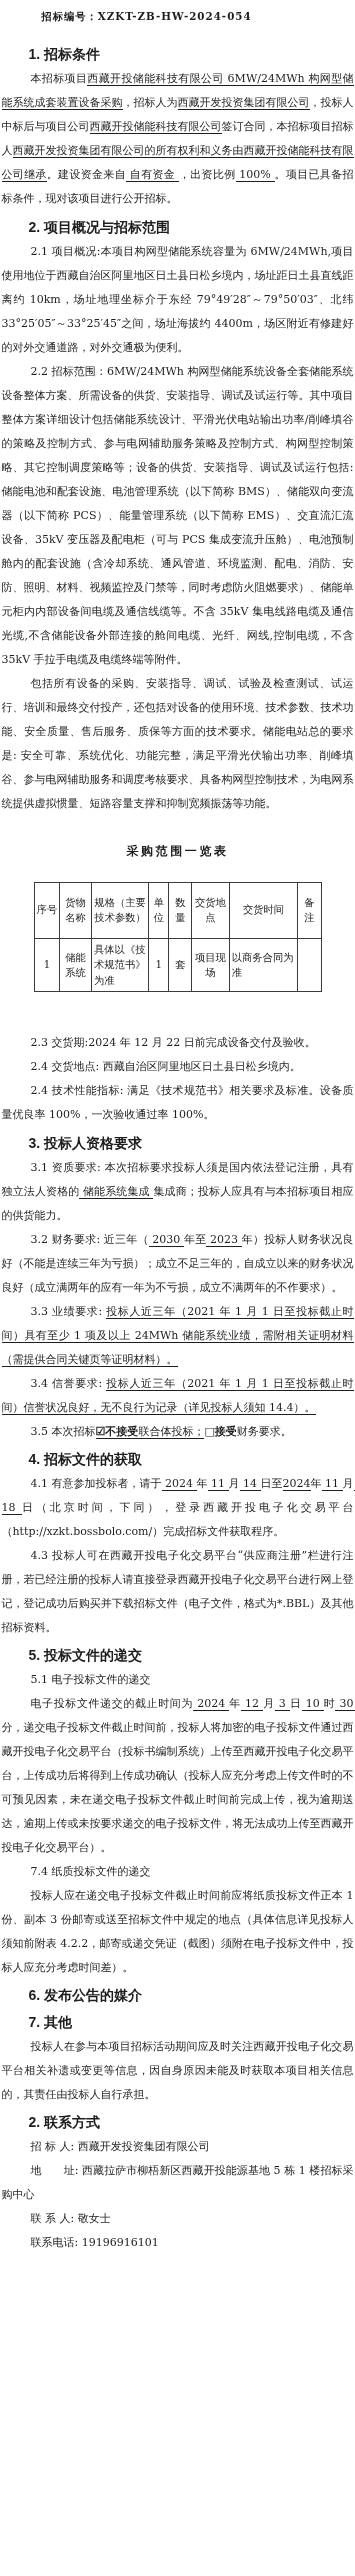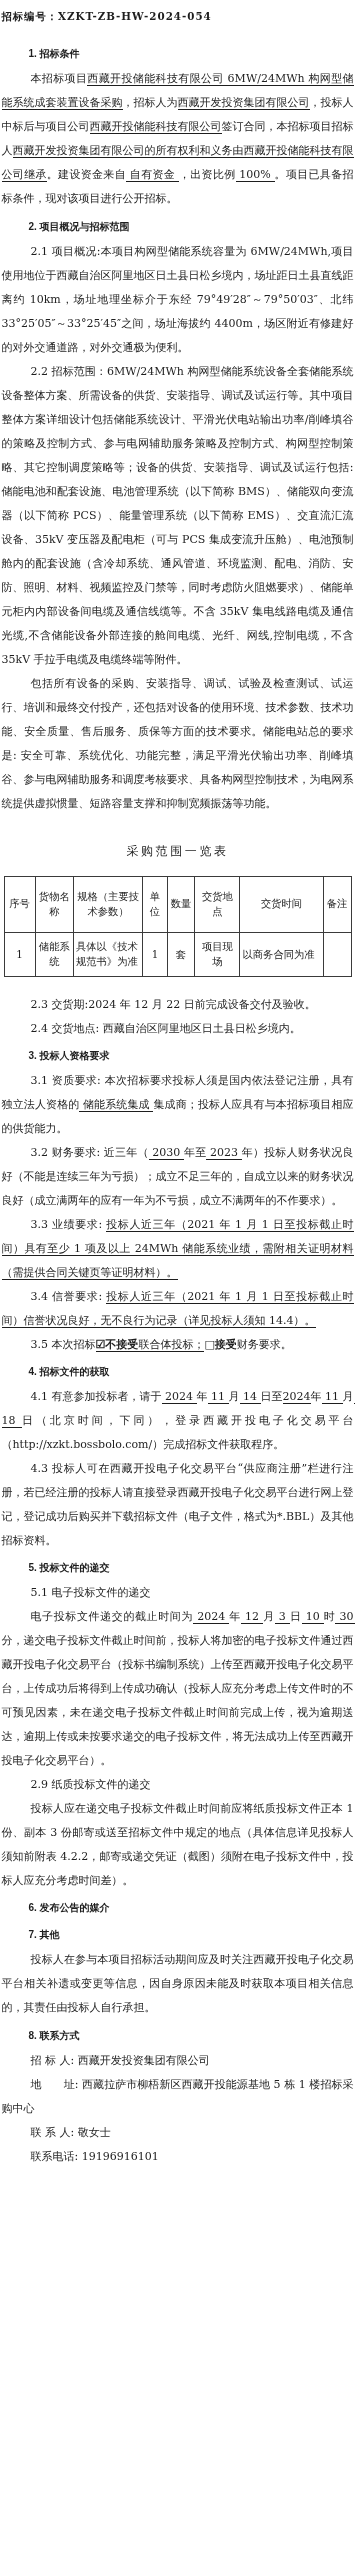--- a/index.html
+++ b/index.html
@@ -8,51 +8,51 @@
     width:355px;height:2694px;
     background:#ffffff;
     overflow:hidden;
     font-family:"DejaVu Serif","Liberation Serif",serif;
     color:#1e1e1e;
     font-size:11px;
     line-height:24px;
   }
   .doc-body{padding:3.1px 1.5px 0 1.5px;}
   .doc-header{
-    text-align:left;
+    text-align:center;
     font-weight:bold;
     font-size:10.3px;
     letter-spacing:1px;
     margin:1px 62px 14.4px 0;
   }
   .sec-heading{
     font-family:"Liberation Sans","DejaVu Sans",sans-serif;
     font-weight:bold;
-    font-size:10px;
+    font-size:14px;
     text-indent:27px;
     margin:3.1px 0 1px 0;
   }
   .para{
     text-align:justify;
     text-indent:29px;
     word-break:break-word;
   }
   .para span{white-space:pre-wrap;}
   .u{border-bottom:0.8px solid #1e1e1e;}
   .b{font-weight:bold;}
   .table-title{
     text-align:center;
-    font-weight:400;
+    font-weight:700;
     font-size:12px;
     letter-spacing:2.6px;
-    margin:23px 0 13px 0;
+    margin:23px 0 19px 0;
   }
   table.ptable{
-    width:348px;
-    margin:0 auto 16px auto;
+    width:288px;
+    margin:0 auto 39px auto;
     border-collapse:collapse;
     table-layout:fixed;
   }
   .ptable th,.ptable td{
     border:0.8px solid #3a3a3a;
     font-weight:normal;
     font-size:10.3px;
     line-height:15.5px;
     text-align:center;
     vertical-align:middle;
@@ -108,38 +108,39 @@
             <td>1</td>
             <td>套</td>
             <td>项目现场</td>
             <td class="cell-left">以商务合同为准</td>
             <td></td>
           </tr>
         </tbody>
       </table>
       <div class="para"><span>2.3 交货期:2024 年 12 月 22 日前完成设备交付及验收。</span></div>
       <div class="para"><span>2.4 交货地点: 西藏自治区阿里地区日土县日松乡境内。</span></div>
+      <div class="para"><span>2.4 技术性能指标: 满足《技术规范书》相关要求及标准。设备质量优良率 100%，一次验收通过率 100%。</span></div>
       <div class="sec-heading">3. 投标人资格要求</div>
       <div class="para"><span>3.1 资质要求: 本次招标要求投标人须是国内依法登记注册，具有独立法人资格的</span><span class="u "> 储能系统集成 </span><span>集成商；投标人应具有与本招标项目相应的供货能力。</span></div>
       <div class="para"><span>3.2 财务要求: 近三年（</span><span class="u "> 2030 </span><span>年至</span><span class="u "> 2023 </span><span>年）投标人财务状况良好（不能是连续三年为亏损）；成立不足三年的，自成立以来的财务状况良好（成立满两年的应有一年为不亏损，成立不满两年的不作要求）。</span></div>
       <div class="para"><span>3.3 业绩要求: </span><span class="u ">投标人近三年（2021 年 1 月 1 日至投标截止时间）具有至少 1 项及以上 24MWh 储能系统业绩，需附相关证明材料（需提供合同关键页等证明材料）。</span></div>
       <div class="para"><span>3.4 信誉要求: </span><span class="u ">投标人近三年（2021 年 1 月 1 日至投标截止时间）信誉状况良好，无不良行为记录（详见投标人须知 14.4）。</span></div>
       <div class="para"><span>3.5 本次招标</span><span class="u b">☑不接受</span><span class="u ">联合体投标；</span><span class="b">□接受</span><span>财务要求。</span></div>
       <div class="sec-heading">4. 招标文件的获取</div>
       <div class="para"><span>4.1 有意参加投标者，请于</span><span class="u "> 2024 </span><span>年</span><span class="u "> 11 </span><span>月</span><span class="u "> 14 </span><span>日至</span><span class="u ">2024</span><span>年</span><span class="u "> 11 </span><span>月</span><span class="u "> 18 </span><span>日（北京时间，下同），登录西藏开投电子化交易平台（http://xzkt.bossbolo.com/）完成招标文件获取程序。</span></div>
       <div class="para"><span>4.3 投标人可在西藏开投电子化交易平台“供应商注册”栏进行注册，若已经注册的投标人请直接登录西藏开投电子化交易平台进行网上登记，登记成功后购买并下载招标文件（电子文件，格式为*.BBL）及其他招标资料。</span></div>
       <div class="sec-heading">5. 投标文件的递交</div>
       <div class="para"><span>5.1 电子投标文件的递交</span></div>
       <div class="para"><span>电子投标文件递交的截止时间为</span><span class="u "> 2024 </span><span>年</span><span class="u "> 12 </span><span>月</span><span class="u "> 3 </span><span>日</span><span class="u "> 10 </span><span>时</span><span class="u "> 30 </span><span>分，递交电子投标文件截止时间前，投标人将加密的电子投标文件通过西藏开投电子化交易平台（投标书编制系统）上传至西藏开投电子化交易平台，上传成功后将得到上传成功确认（投标人应充分考虑上传文件时的不可预见因素，未在递交电子投标文件截止时间前完成上传，视为逾期送达，逾期上传或未按要求递交的电子投标文件，将无法成功上传至西藏开投电子化交易平台）。</span></div>
-      <div class="para"><span>2.9 纸质投标文件的递交</span></div>
+      <div class="para"><span>7.4 纸质投标文件的递交</span></div>
       <div class="para"><span>投标人应在递交电子投标文件截止时间前应将纸质投标文件正本 1 份、副本 3 份邮寄或送至招标文件中规定的地点（具体信息详见投标人须知前附表 4.2.2，邮寄或递交凭证（截图）须附在电子投标文件中，投标人应充分考虑时间差）。</span></div>
       <div class="sec-heading">6. 发布公告的媒介</div>
       <div class="sec-heading">7. 其他</div>
       <div class="para"><span>投标人在参与本项目招标活动期间应及时关注西藏开投电子化交易平台相关补遗或变更等信息，因自身原因未能及时获取本项目相关信息的，其责任由投标人自行承担。</span></div>
-      <div class="sec-heading">8. 联系方式</div>
+      <div class="sec-heading">2. 联系方式</div>
       <div class="para"><span>招 标 人: 西藏开发投资集团有限公司</span></div>
       <div class="para"><span>地　　址: 西藏拉萨市柳梧新区西藏开投能源基地 5 栋 1 楼招标采购中心</span></div>
       <div class="para"><span>联 系 人: 敬女士</span></div>
       <div class="para"><span>联系电话: 19196916101</span></div>
     </div>
 
 </div>
 
 
 </body></html>

